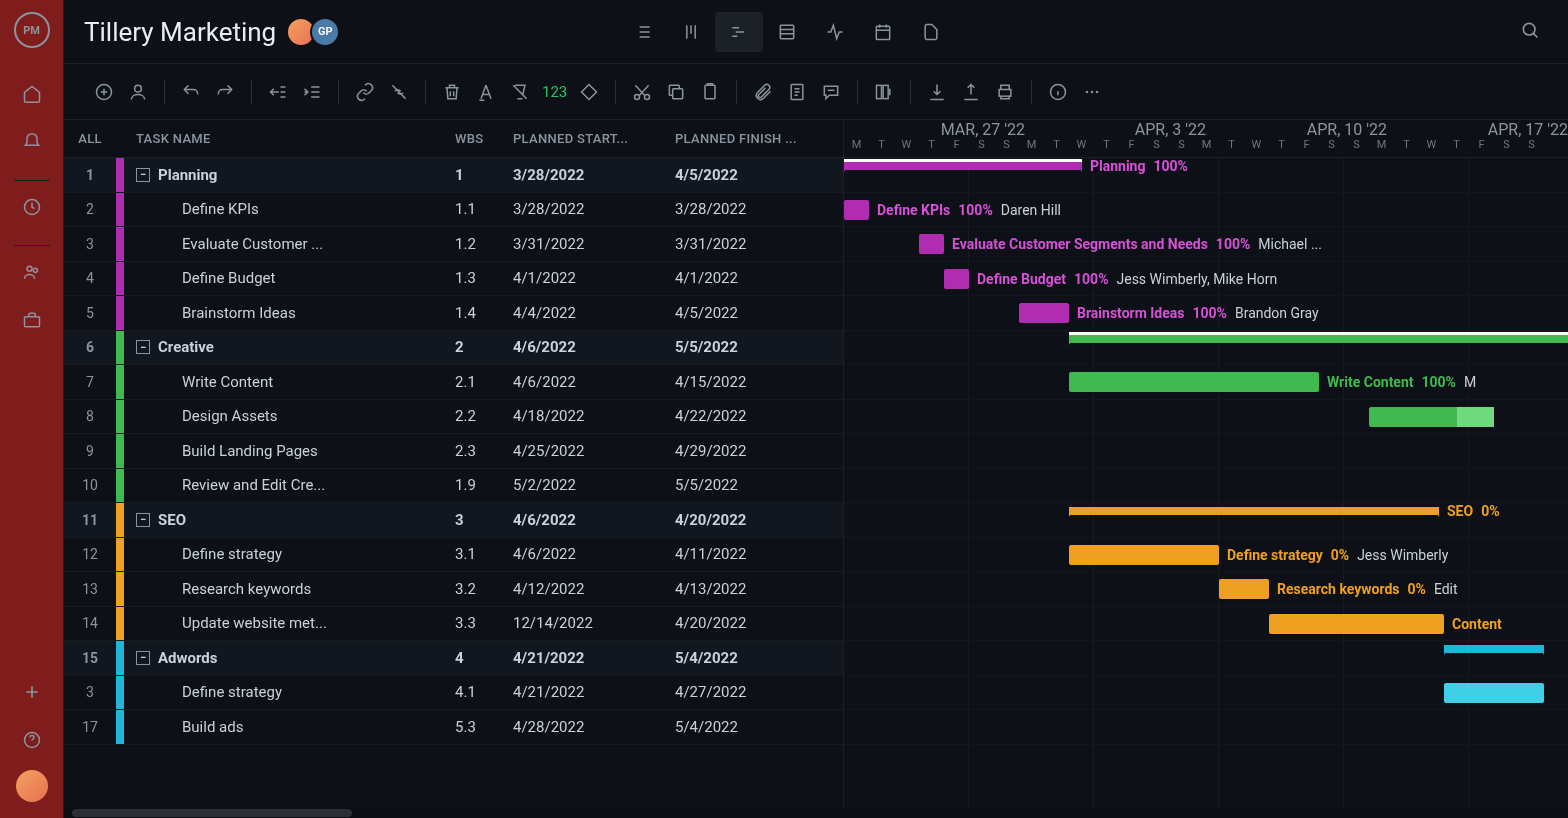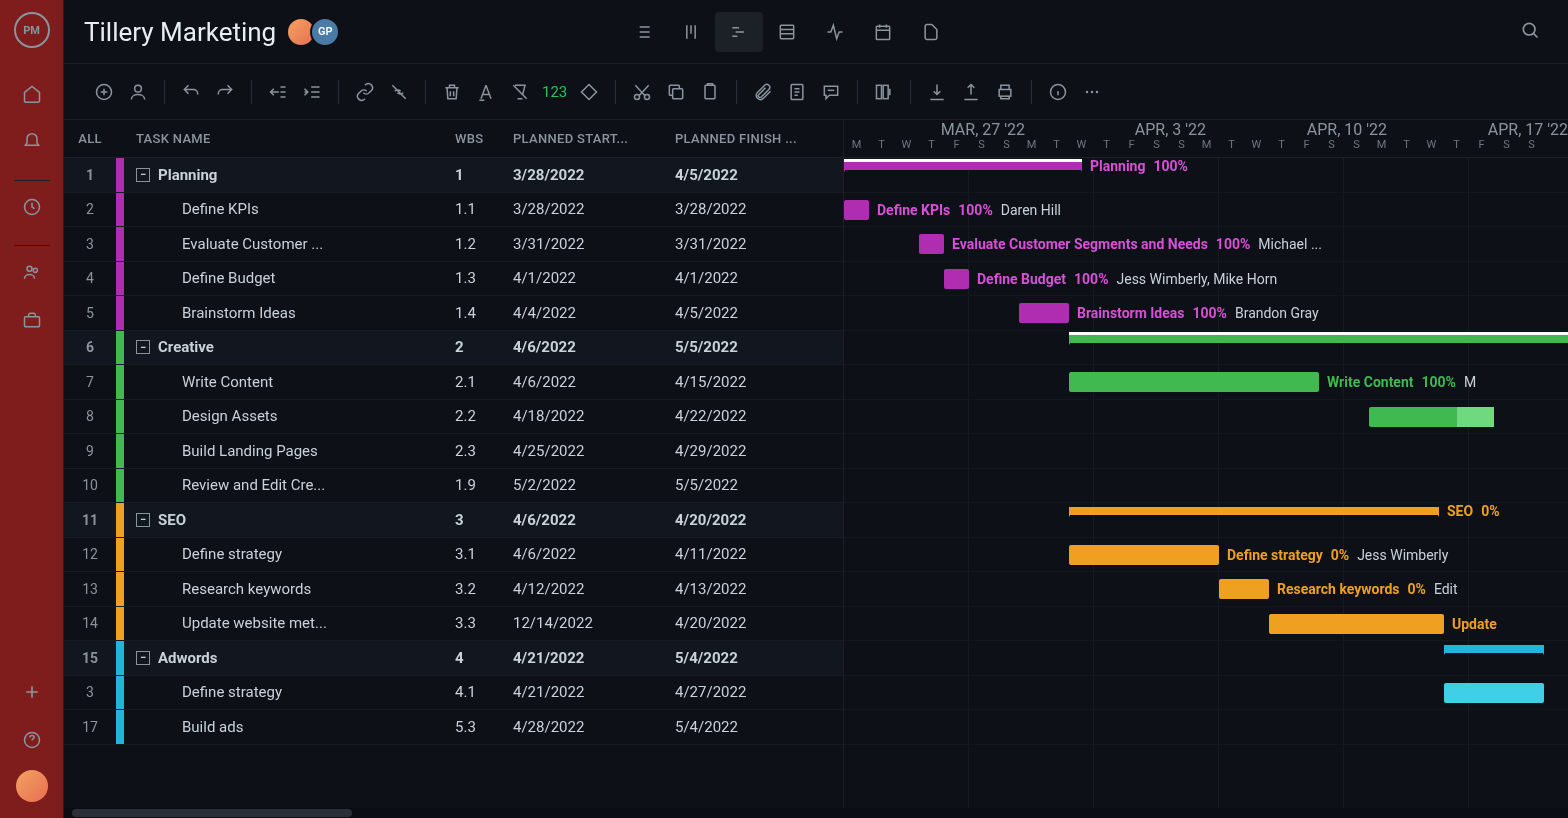--- a/index.html
+++ b/index.html
@@ -649,21 +649,21 @@
                 <div class="blabel">
                   <span class="t t-or">Research keywords</span>
                   <span class="p t-or">0%</span>
                   <span class="a">Edit</span>
                 </div>
               </div>
             </div>
             <div class="lane">
               <div class="bar task or" style="left: 425px; width: 175px;">
                 <div class="blabel">
-                  <span class="t t-or">Update</span>
+                  <span class="t t-or">Content</span>
                 </div>
               </div>
             </div>
             <div class="lane">
               <div class="bar summary bl" style="left: 600px; width: 100px;"></div>
             </div>
             <div class="lane">
               <div class="bar task bl" style="left: 600px; width: 100px;"></div>
             </div>
             <div class="lane"></div>

